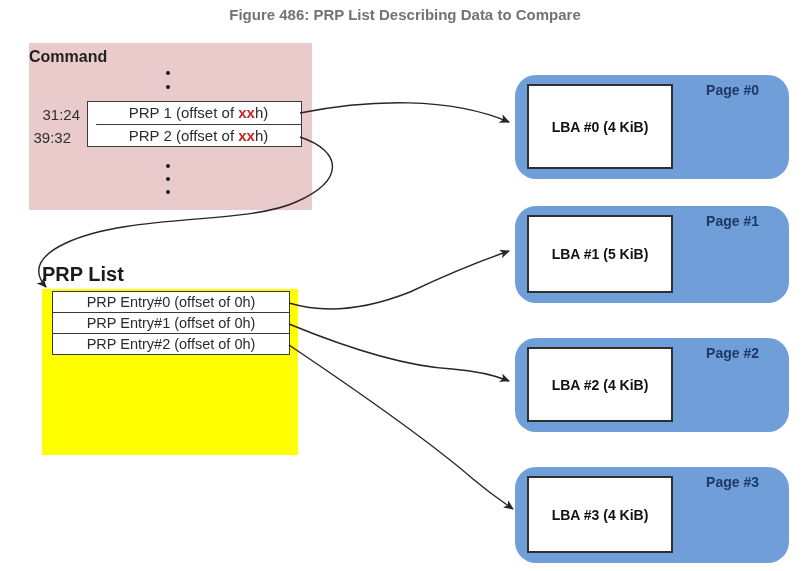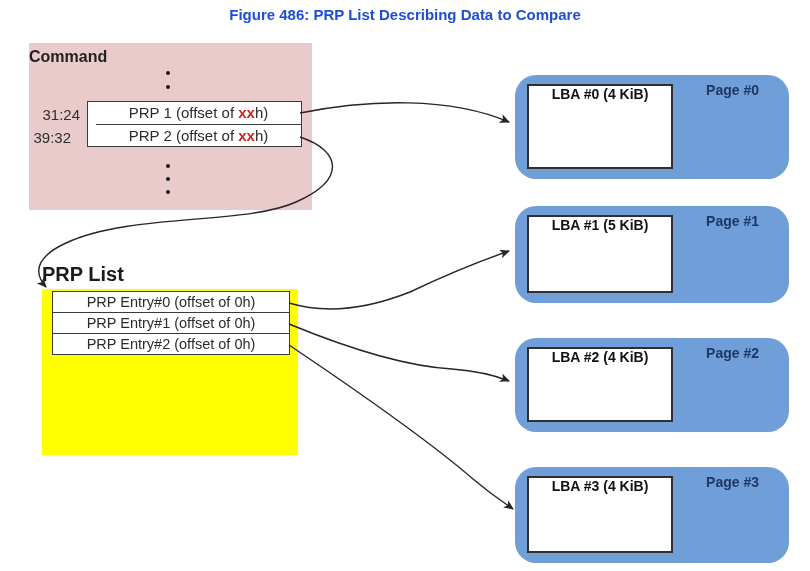--- a/index.html
+++ b/index.html
@@ -3,21 +3,21 @@
 <meta charset="utf-8">
 <style>
   html,body{margin:0;padding:0;background:#ffffff;}
   #stage{
     position:relative;width:810px;height:571px;background:#ffffff;
     font-family:"Liberation Sans",sans-serif;overflow:hidden;
   }
   .abs{position:absolute;}
   #figure-title{
     left:0;top:6px;width:810px;text-align:center;
-    font-size:15px;font-weight:bold;color:#1d4ed8;
+    font-size:15px;font-weight:bold;color:#737373;
   }
   
   #command-box{left:29px;top:43px;width:283px;height:167px;background:#e8cbca;}
   #command-label{left:29px;top:48px;width:279px;text-align:left;
     font-size:16px;font-weight:bold;color:#222222;}
   .vdots{display:flex;flex-direction:column;align-items:center;}
   .vdots .dot{width:4px;height:4px;border-radius:50%;background:#1a1a1a;}
   #dots-top{left:166px;top:71px;gap:10px;}
   #dots-bottom{left:166px;top:164px;gap:9px;}
   #prp-rows{left:87px;top:101px;width:213px;background:#ffffff;
@@ -42,21 +42,21 @@
   
   .page-box{left:515px;width:274px;background:#6f9ed8;border-radius:21px;}
   #page-0{top:75px;height:104px;}
   #page-1{top:206px;height:97px;}
   #page-2{top:338px;height:94px;}
   #page-3{top:467px;height:96px;}
   .page-label{position:absolute;top:7px;right:30px;
     font-size:14px;font-weight:bold;color:#1f3864;}
   .lba-box{position:absolute;left:12px;top:9px;bottom:10px;width:142px;
     background:#ffffff;border:2px solid #2f2f2f;
-    display:flex;align-items:flex-start;justify-content:center;}
+    display:flex;align-items:center;justify-content:center;}
   .lba-text{font-size:14px;font-weight:bold;color:#111111;white-space:nowrap;}
   
   #arrow-layer{left:0;top:0;width:810px;height:571px;pointer-events:none;}
 </style>
 </head>
 <body>
 
 <div id="stage">
 
   <div id="figure-title" class="abs">Figure 486: PRP List Describing Data to Compare</div>

